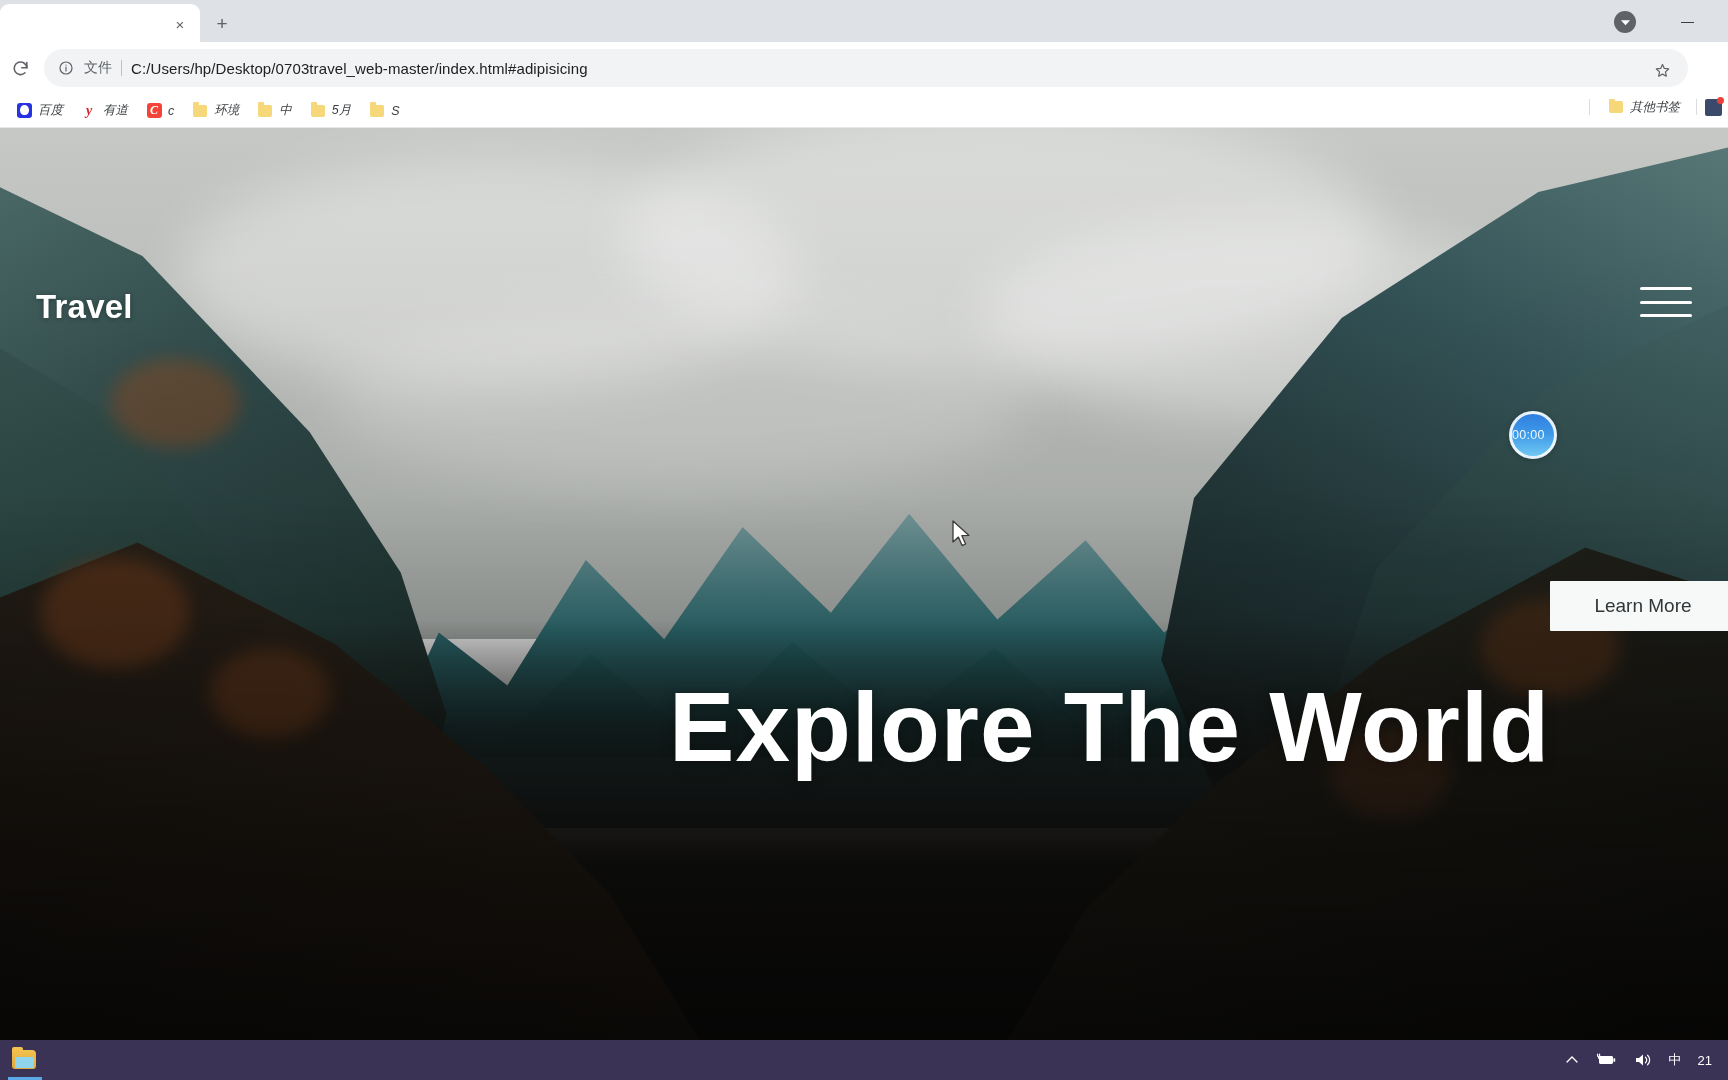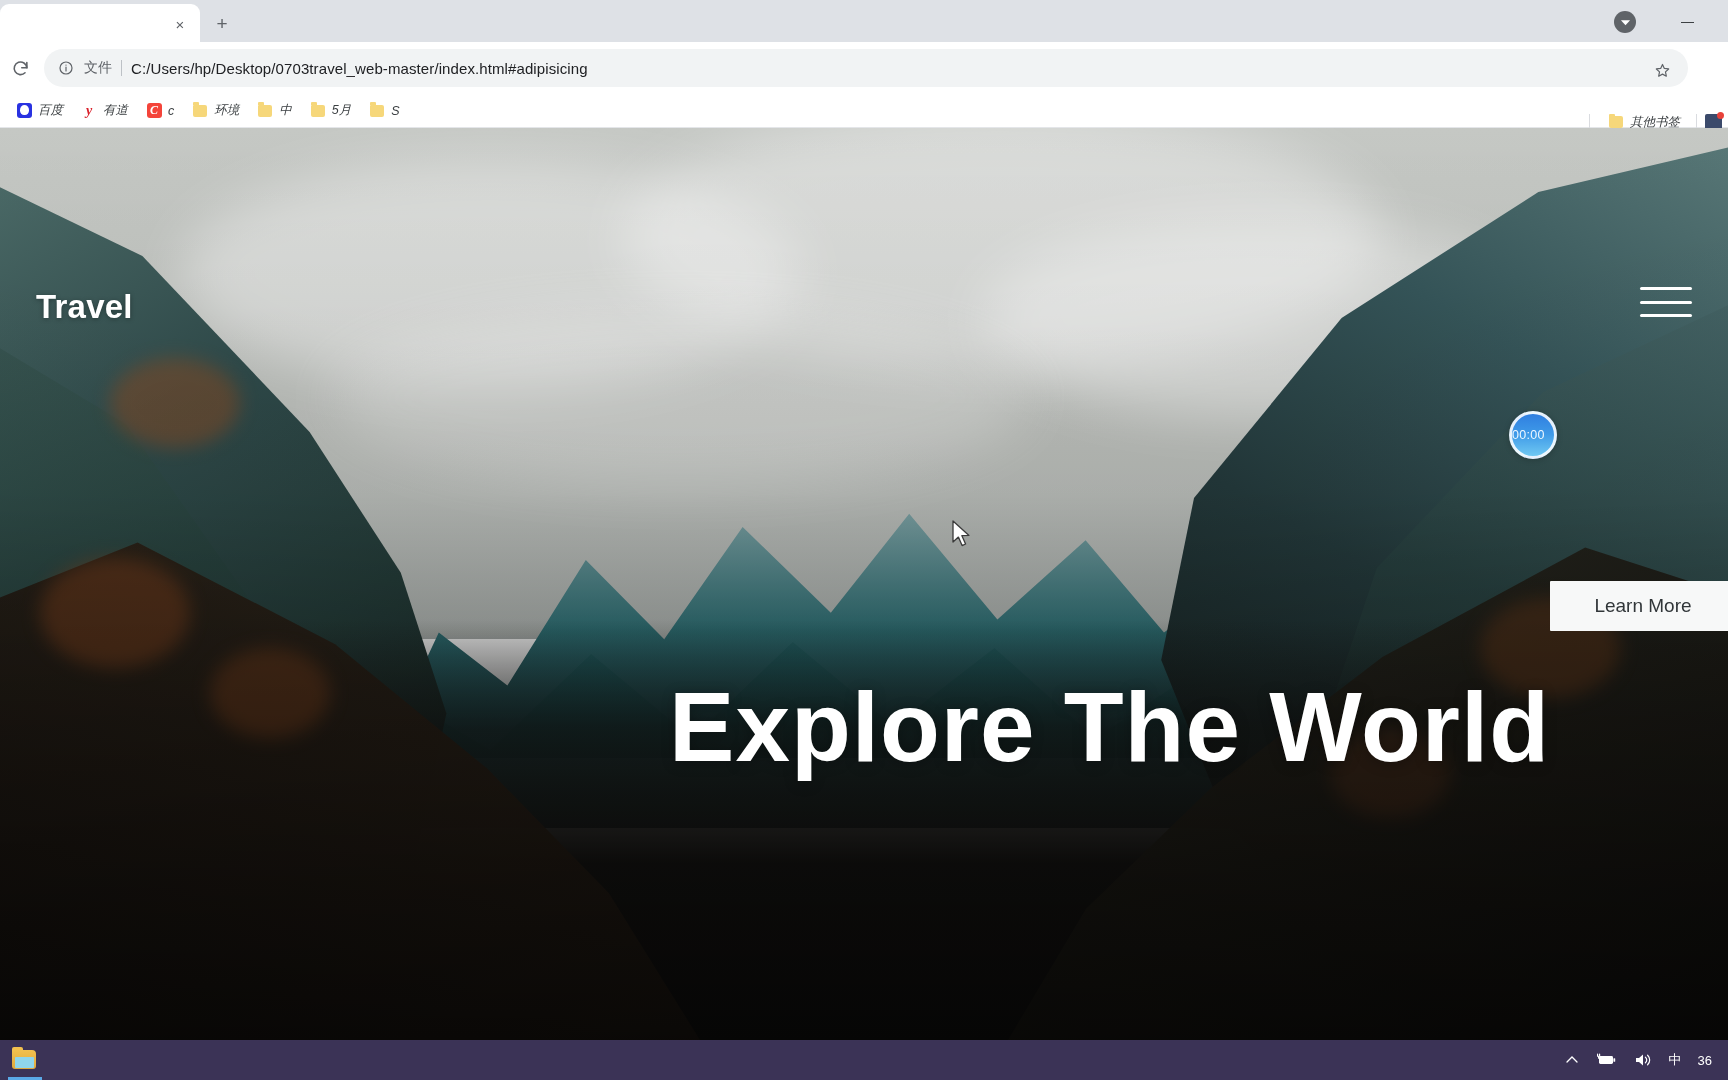--- a/index.html
+++ b/index.html
@@ -116,21 +116,21 @@
   }
   .folder-ico {
     width:14px; height:12px; background:#f6d77a;
     border-radius:1px 2px 2px 2px; position:relative;
   }
   .folder-ico::before {
     content:""; position:absolute; left:0; top:-2.5px;
     width:6px; height:3px; background:#f6d77a; border-radius:1px 1px 0 0;
   }
   .bm-right {
-    position:absolute; right:6px; top:16px; height:24px;
+    position:absolute; right:6px; top:1px; height:24px;
     display:flex; align-items:center;
   }
   .bm-div { width:1px; height:16px; background:#dadce0; margin:0 8px; }
   .ext-ico {
     width:17px; height:17px; background:#3b4a6b; border-radius:2px;
     position:relative;
   }
   .ext-ico::after {
     content:""; position:absolute; right:-2px; top:-2px;
     width:7px; height:7px; border-radius:50%; background:#e8413a;
@@ -484,15 +484,15 @@
       </svg>
     </div>
     <div class="tray-item">
       <svg width="20" height="16" viewBox="0 0 20 16" fill="none" stroke="#ffffff" stroke-width="1.2">
         <path d="M3 6 H6 L10 2.6 V13.4 L6 10 H3 Z" fill="#ffffff" stroke="none"></path>
         <path d="M12.4 5.2 a3.6 3.6 0 0 1 0 5.6" stroke-linecap="round"></path>
         <path d="M14.6 3.2 a6.6 6.6 0 0 1 0 9.6" stroke-linecap="round"></path>
       </svg>
     </div>
     <div class="tray-item">中</div>
-    <div class="tray-item">36</div>
+    <div class="tray-item">21</div>
   </div>
 </div>
 
 </body></html>

